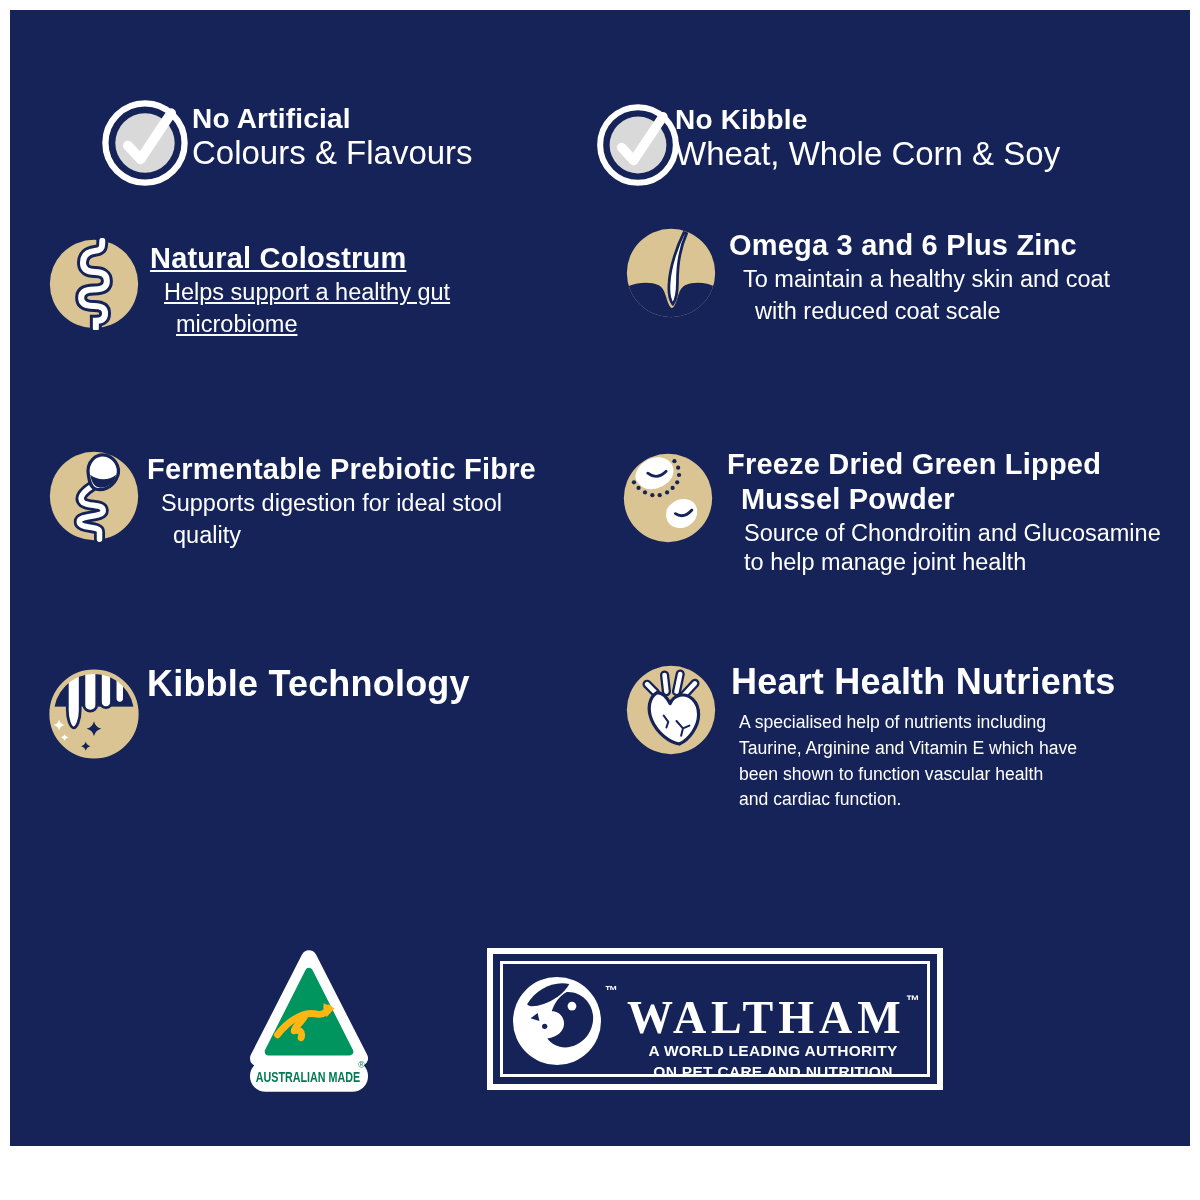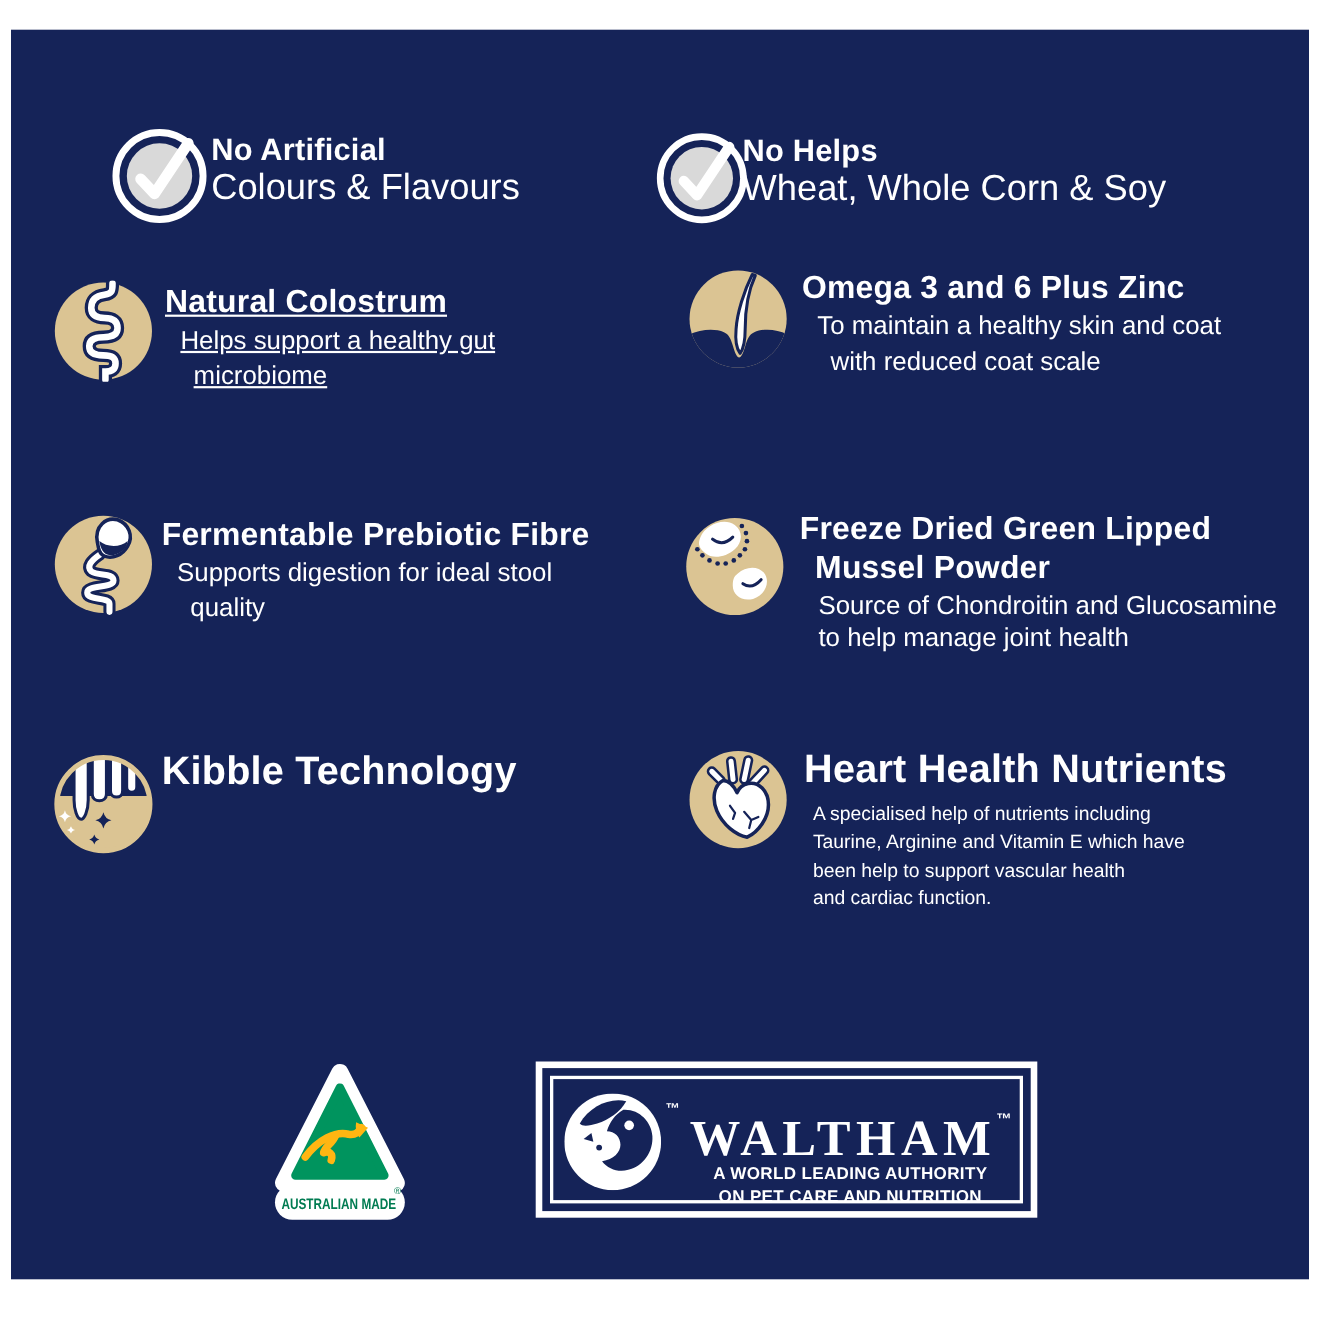--- a/index.html
+++ b/index.html
@@ -12,21 +12,21 @@
   }
   *{margin:0;padding:0;box-sizing:border-box;}
   html,body{width:1200px;height:1200px;}
   body{
     background:#ffffff;
     font-family:"Liberation Sans", sans-serif;
     position:relative;
   }
   .panel{
     position:absolute;
-    left:10px; top:27px;
+    left:10px; top:10px;
     width:1180px; height:1136px;
     background:var(--navy);
   }
   .feature{position:absolute;}
   .f-icon{position:absolute;display:block;}
   .f-text{position:absolute;color:#fff;white-space:nowrap;}
   .f-title{font-weight:bold;font-size:29px;line-height:36px;letter-spacing:0.2px;}
   .f-sub{font-size:23.5px;line-height:32px;font-weight:400;}
   .t1 .f-title{font-size:28px;line-height:34px;}
   .t1 .f-sub{font-size:33px;line-height:34px;}
@@ -106,21 +106,21 @@
     </div>
   </div>
 
   <div class="feature t1" id="f2">
     <svg class="f-icon" viewBox="0 0 100 100">
       <circle cx="50" cy="50" r="44" fill="none" stroke="#fff" stroke-width="7"></circle>
       <circle cx="50" cy="50" r="33" fill="#d9d9d9"></circle>
       <path d="M31 53 L45 68 L79 17" fill="none" stroke="#fff" stroke-width="11" stroke-linecap="round" stroke-linejoin="round"></path>
     </svg>
     <div class="f-text">
-      <div class="f-title">No Helps</div>
+      <div class="f-title">No Kibble</div>
       <div class="f-sub">Wheat, Whole Corn &amp; Soy</div>
     </div>
   </div>
 
   <div class="feature" id="f3">
     <svg class="f-icon" viewBox="0 0 100 100">
       <circle cx="50" cy="50" r="48" class="tan"></circle>
       <path class="tube-o" d="M59 3 C59 10 59 13 51 14 C42 15 38 20 38 27 C38 34 43 37 51 37 C59 37 64 40 64 47 C64 54 58 56 50 56 C42 56 36 58 36 65 C36 72 42 74 50 74 C58 74 62 76 62 82 C62 88 58 90 52 90 L52 98"></path>
       <path class="tube-i" d="M59 3 C59 10 59 13 51 14 C42 15 38 20 38 27 C38 34 43 37 51 37 C59 37 64 40 64 47 C64 54 58 56 50 56 C42 56 36 58 36 65 C36 72 42 74 50 74 C58 74 62 76 62 82 C62 88 58 90 52 90 L52 98"></path>
     </svg>
@@ -239,21 +239,21 @@
         <path d="M64 34 L76 21" stroke="#fff" stroke-width="5"></path>
       </g>
       <path d="M35 31 C26 36 24 49 29 61 C35 75 48 85 59 87 C70 82 80 68 80 55 C80 41 70 32 60 34 C55 35 51 38 49 43 C45 35 40 31 35 31 Z" fill="#fff" stroke="var(--navy)" stroke-width="3.5" stroke-linejoin="round"></path>
       <path d="M56 62 L63 70 L61 78 M63 70 L70 67 M42 56 L47 63 L45 69" fill="none" stroke="var(--navy)" stroke-width="2.2" stroke-linecap="round" stroke-linejoin="round"></path>
     </svg>
     <div class="f-text">
       <div class="f-title">Heart Health Nutrients</div>
       <div class="f-body">
         <div>A specialised help of nutrients including</div>
         <div>Taurine, Arginine and Vitamin E which have</div>
-        <div>been help to support vascular health</div>
+        <div>been shown to function vascular health</div>
         <div>and cardiac function.</div>
       </div>
     </div>
   </div>
 
   <svg class="ausmade" viewBox="0 0 124 152">
     <path d="M62 10 L114 112 L10 112 Z" fill="#fff" stroke="#fff" stroke-width="16" stroke-linejoin="round"></path>
     <path d="M62 24 L103 105 L21 105 Z" fill="#00945e" stroke="#00945e" stroke-width="8" stroke-linejoin="round"></path>
     <g fill="none" stroke="#ffb612" stroke-width="7" stroke-linecap="round" stroke-linejoin="round">
       <path d="M30 88 C42 72 58 64 70 67 C76 68 79 66 82 61"></path>

